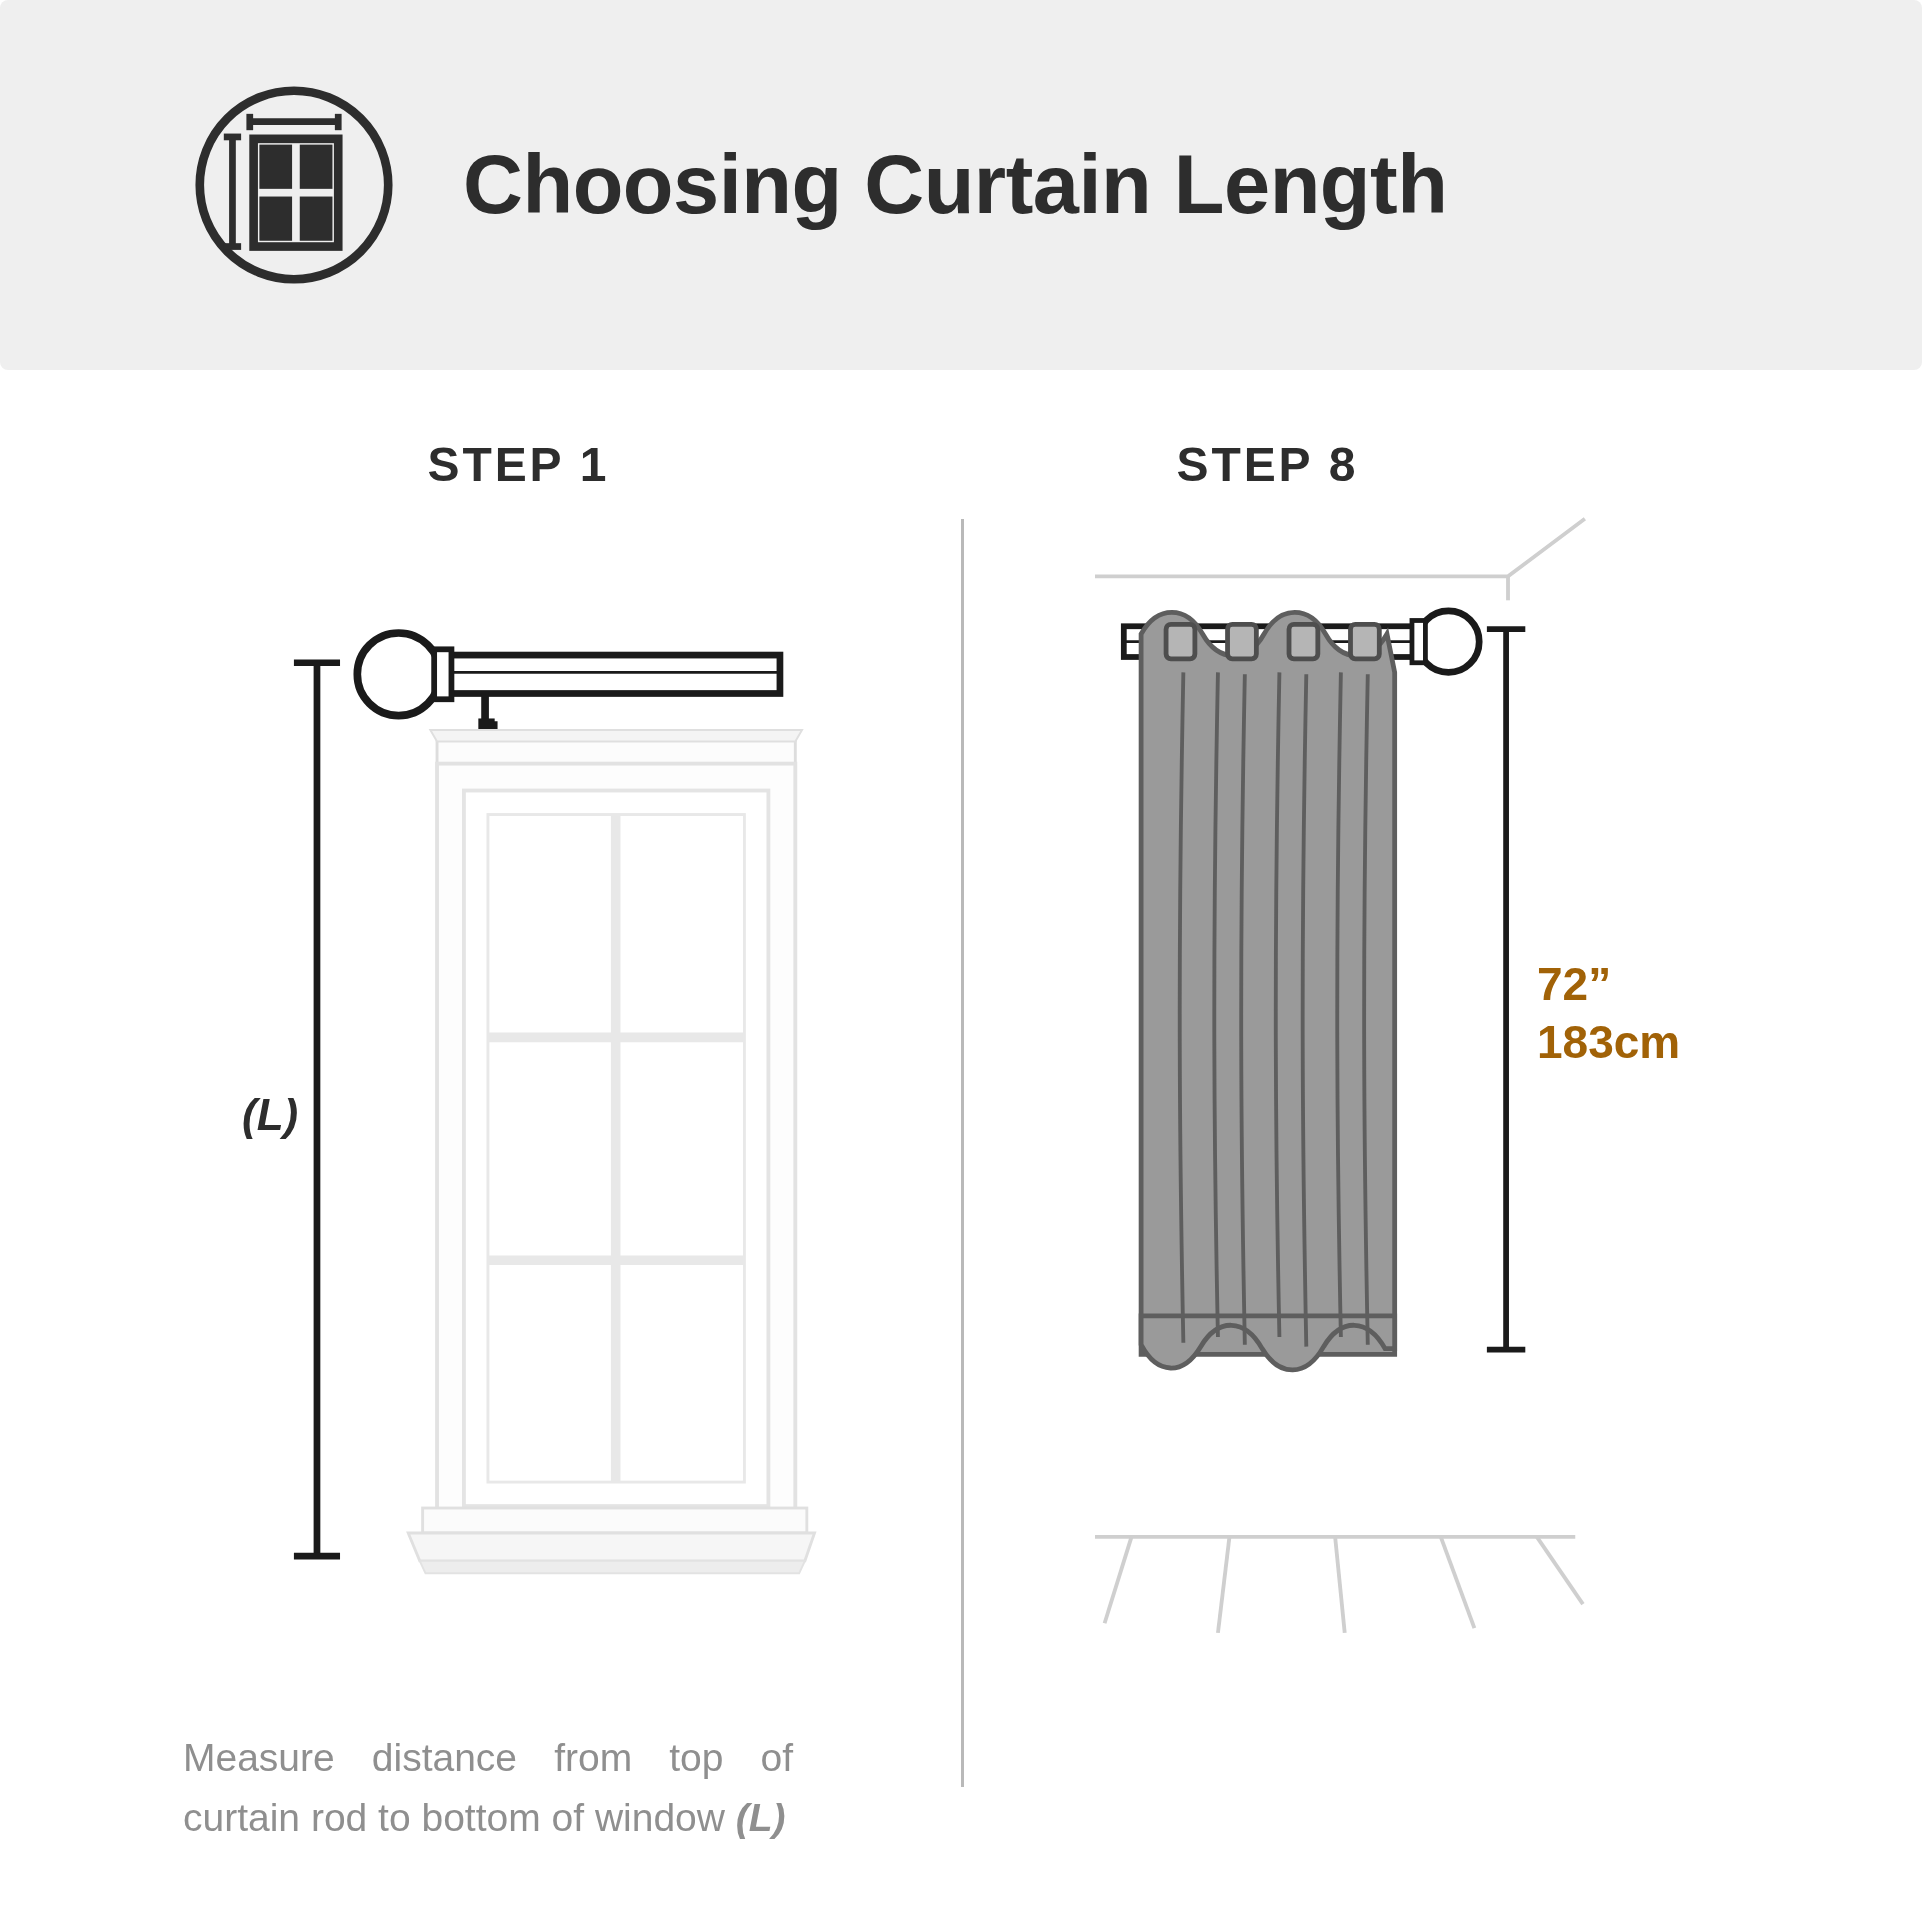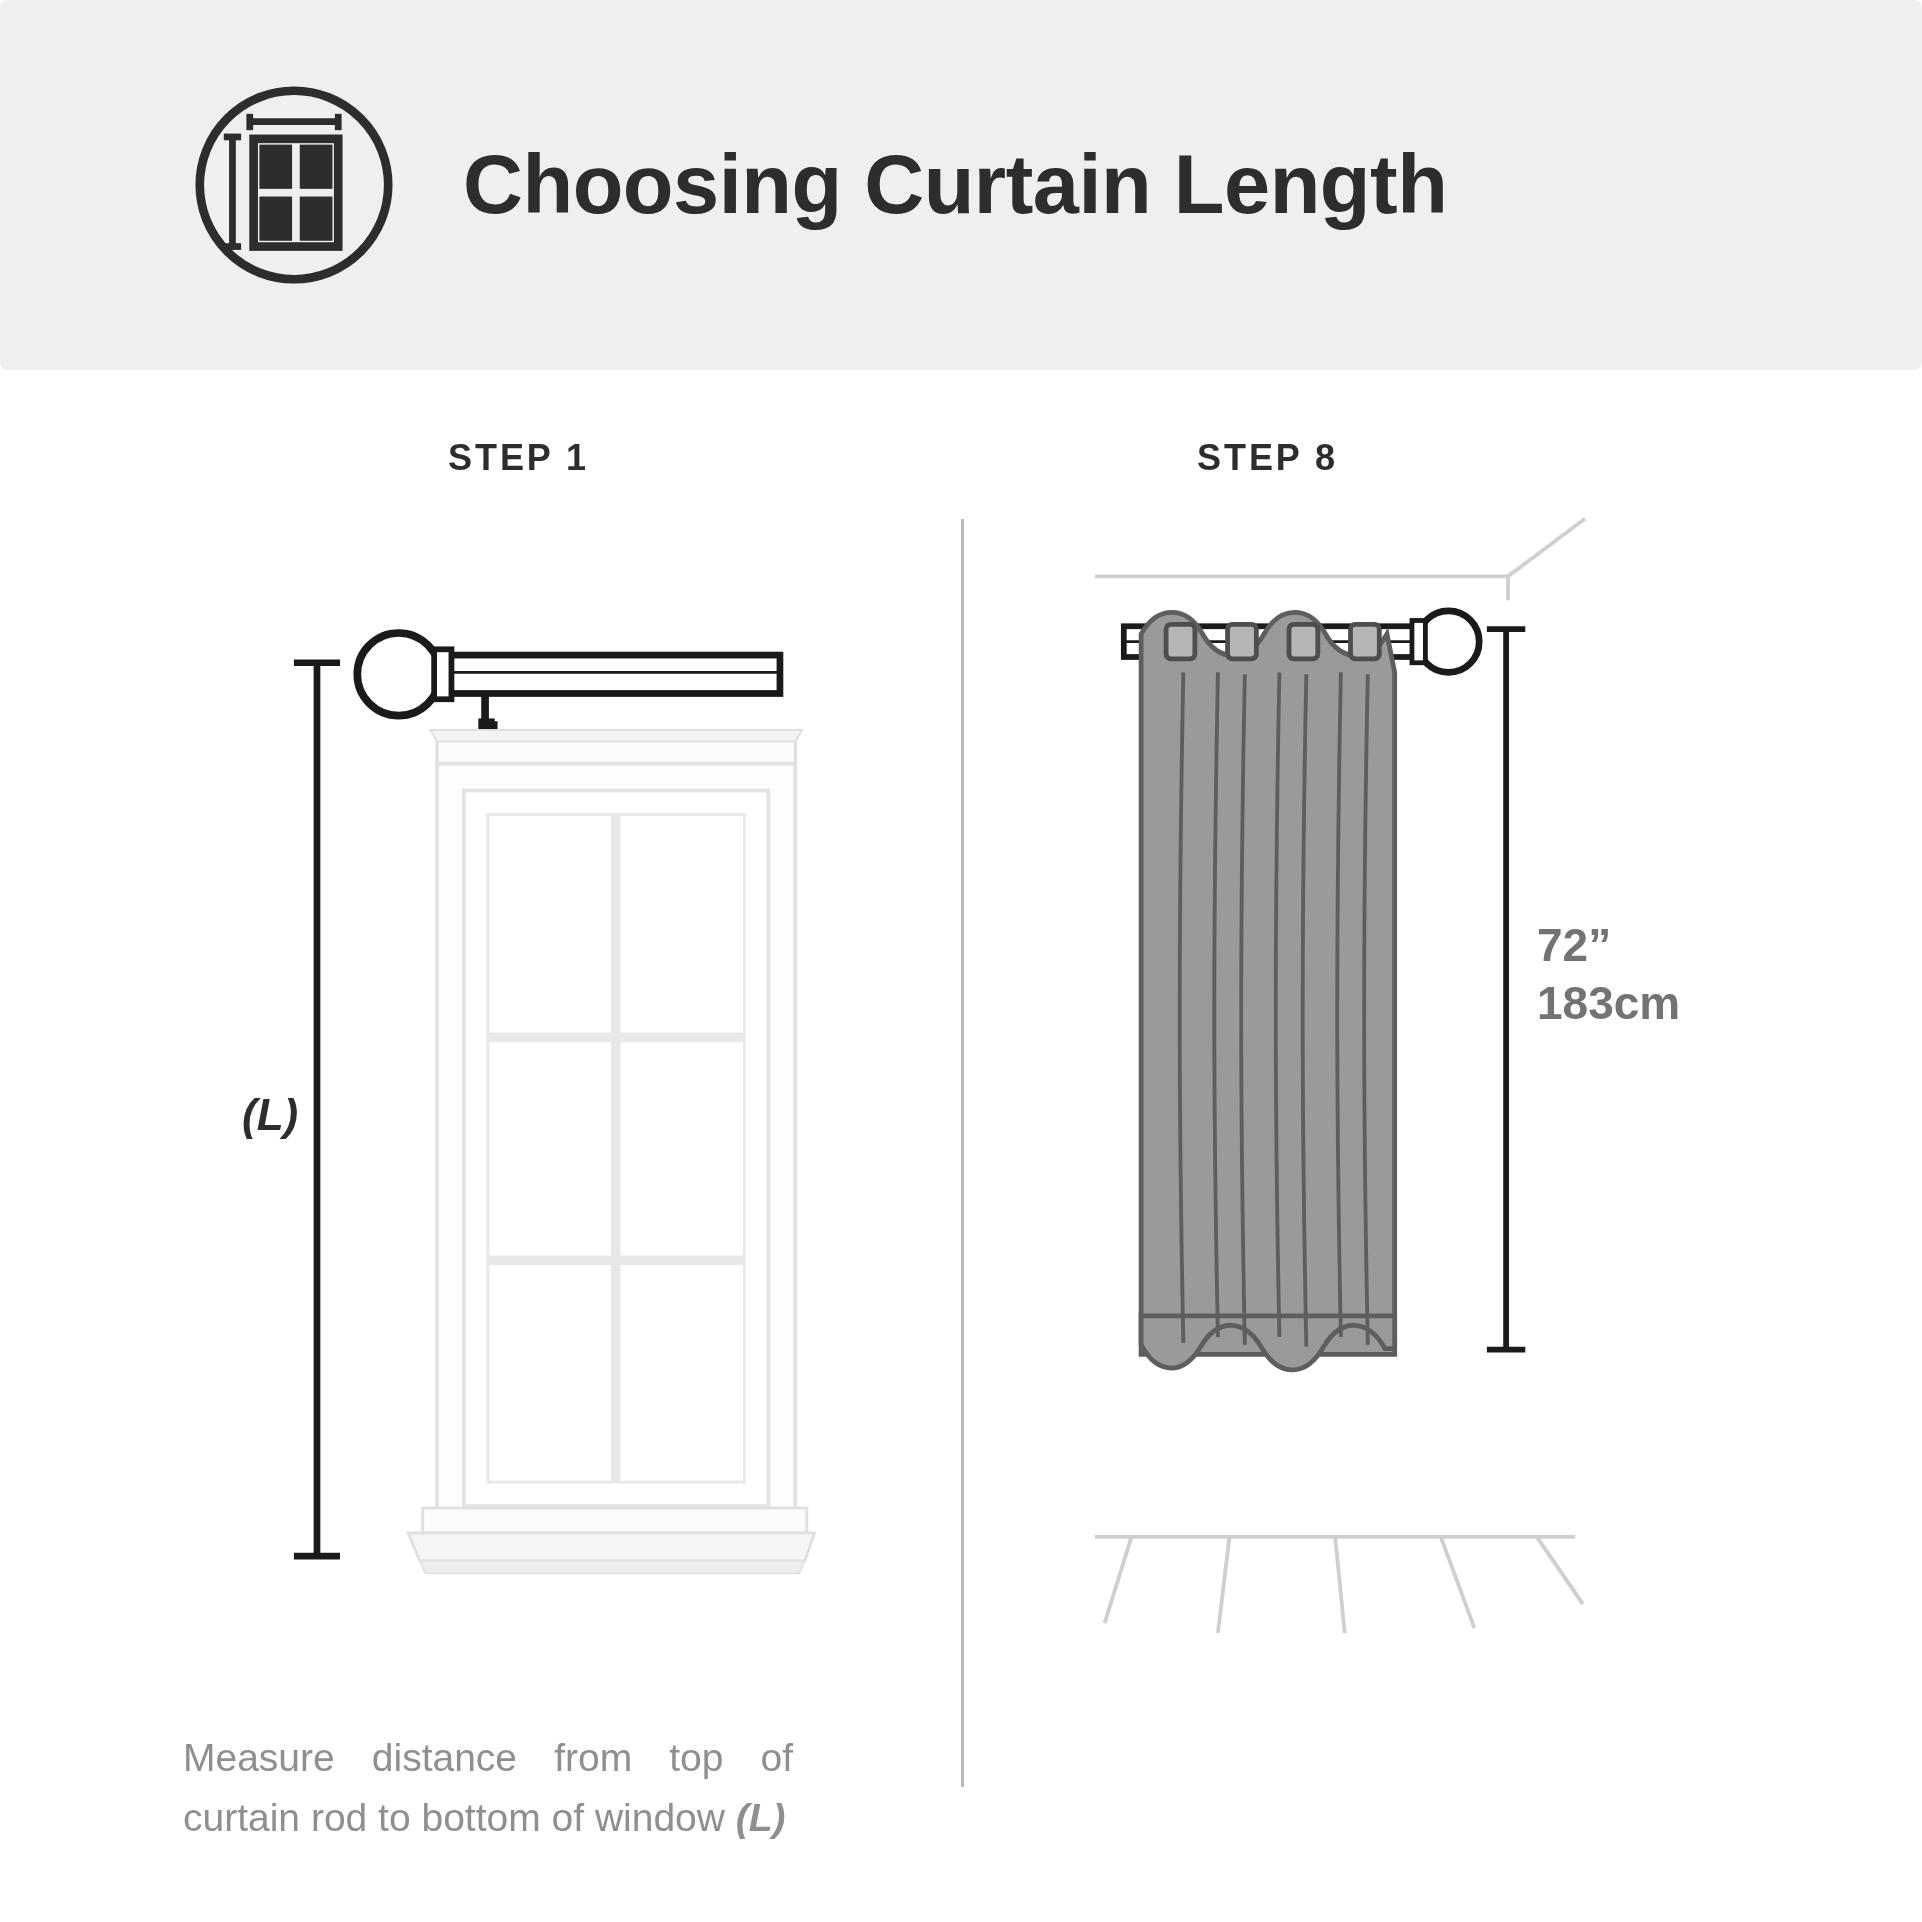--- a/index.html
+++ b/index.html
@@ -44,21 +44,21 @@
     font-size: 83px;
     font-weight: bold;
     color: #2d2d2d;
     letter-spacing: -0.5px;
     white-space: nowrap;
   }
 
   
   .step-label {
     position: absolute;
-    font-size: 36px;
+    font-size: 48px;
     font-weight: bold;
     letter-spacing: 2.9px;
     color: #2d2d2d;
     text-align: center;
   }
   #step1-label { left: 365px; top: 437px; width: 307px; }
   #step2-label { left: 1114px; top: 437px; width: 307px; }
 
   
   .divider {
@@ -84,24 +84,24 @@
     font-style: italic;
     font-weight: bold;
   }
   #caption1 { left: 183px; top: 1720px; width: 610px; margin-top: 8px; }
   #caption2 { left: 1122px; top: 1720px; width: 610px; }
 
   
   .dim-label {
     position: absolute;
     left: 1537px;
-    top: 917px;
+    top: 956px;
     font-size: 46px;
     font-weight: bold;
-    color: #737373;
+    color: #a16207;
     line-height: 1.25;
     text-align: left;
   }
 
   
   .l-label {
     position: absolute;
     left: 242px;
     top: 1090px;
     font-size: 44px;

